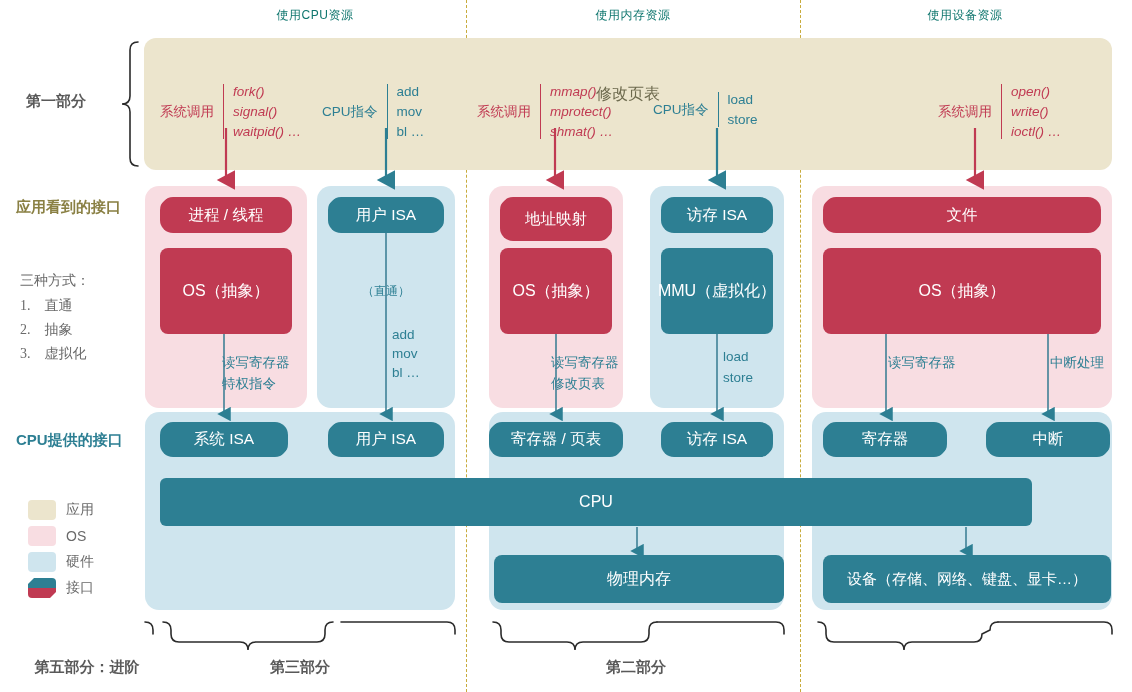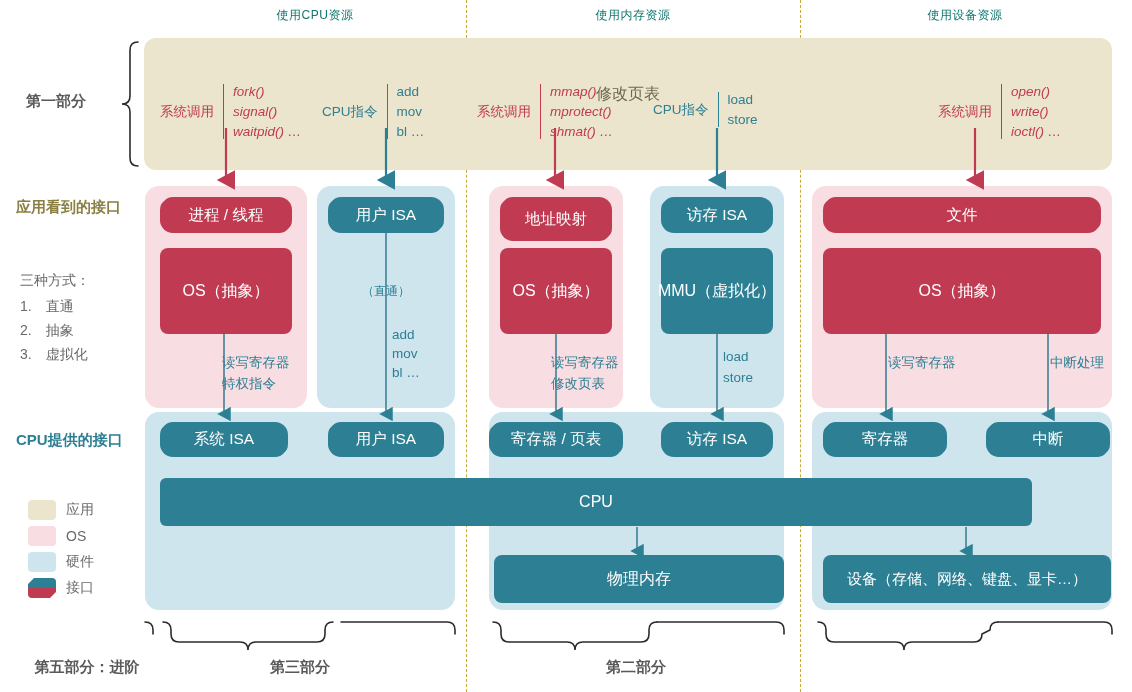--- a/index.html
+++ b/index.html
@@ -262,21 +262,21 @@
 
   <div class="blk blue" style="left:160px;top:478px;width:872px;height:48px;border-radius:6px;">CPU</div>
   <div class="blk blue" style="left:494px;top:555px;width:290px;height:48px;">物理内存</div>
   <div class="blk blue" style="left:823px;top:555px;width:288px;height:48px;font-size:15px;">设备（存储、网络、键盘、显卡…）</div>
 
   <div class="rail-strong" style="left:26px;top:92px;">第一部分</div>
   <div class="rail-strong rail-olive" style="left:16px;top:198px;">应用看到的接口</div>
   <div class="rail-strong rail-blue" style="left:16px;top:431px;">CPU提供的接口</div>
 
   <div class="rail-plain" style="left:20px;top:268px;">三种方式：</div>
-  <div class="rail-plain" style="left:20px;top:294px;">
+  <div class="rail-plain" style="left:20px;top:294px;font-family:Liberation Serif, serif;">
     <div>1.　直通</div>
     <div>2.　抽象</div>
     <div>3.　虚拟化</div>
   </div>
 
   <div class="legend" style="left:28px;top:500px;">
     <div class="lrow">
       <span class="sw" style="background:#ece5cd;"></span>
       <span class="ltext">应用</span>
     </div>

